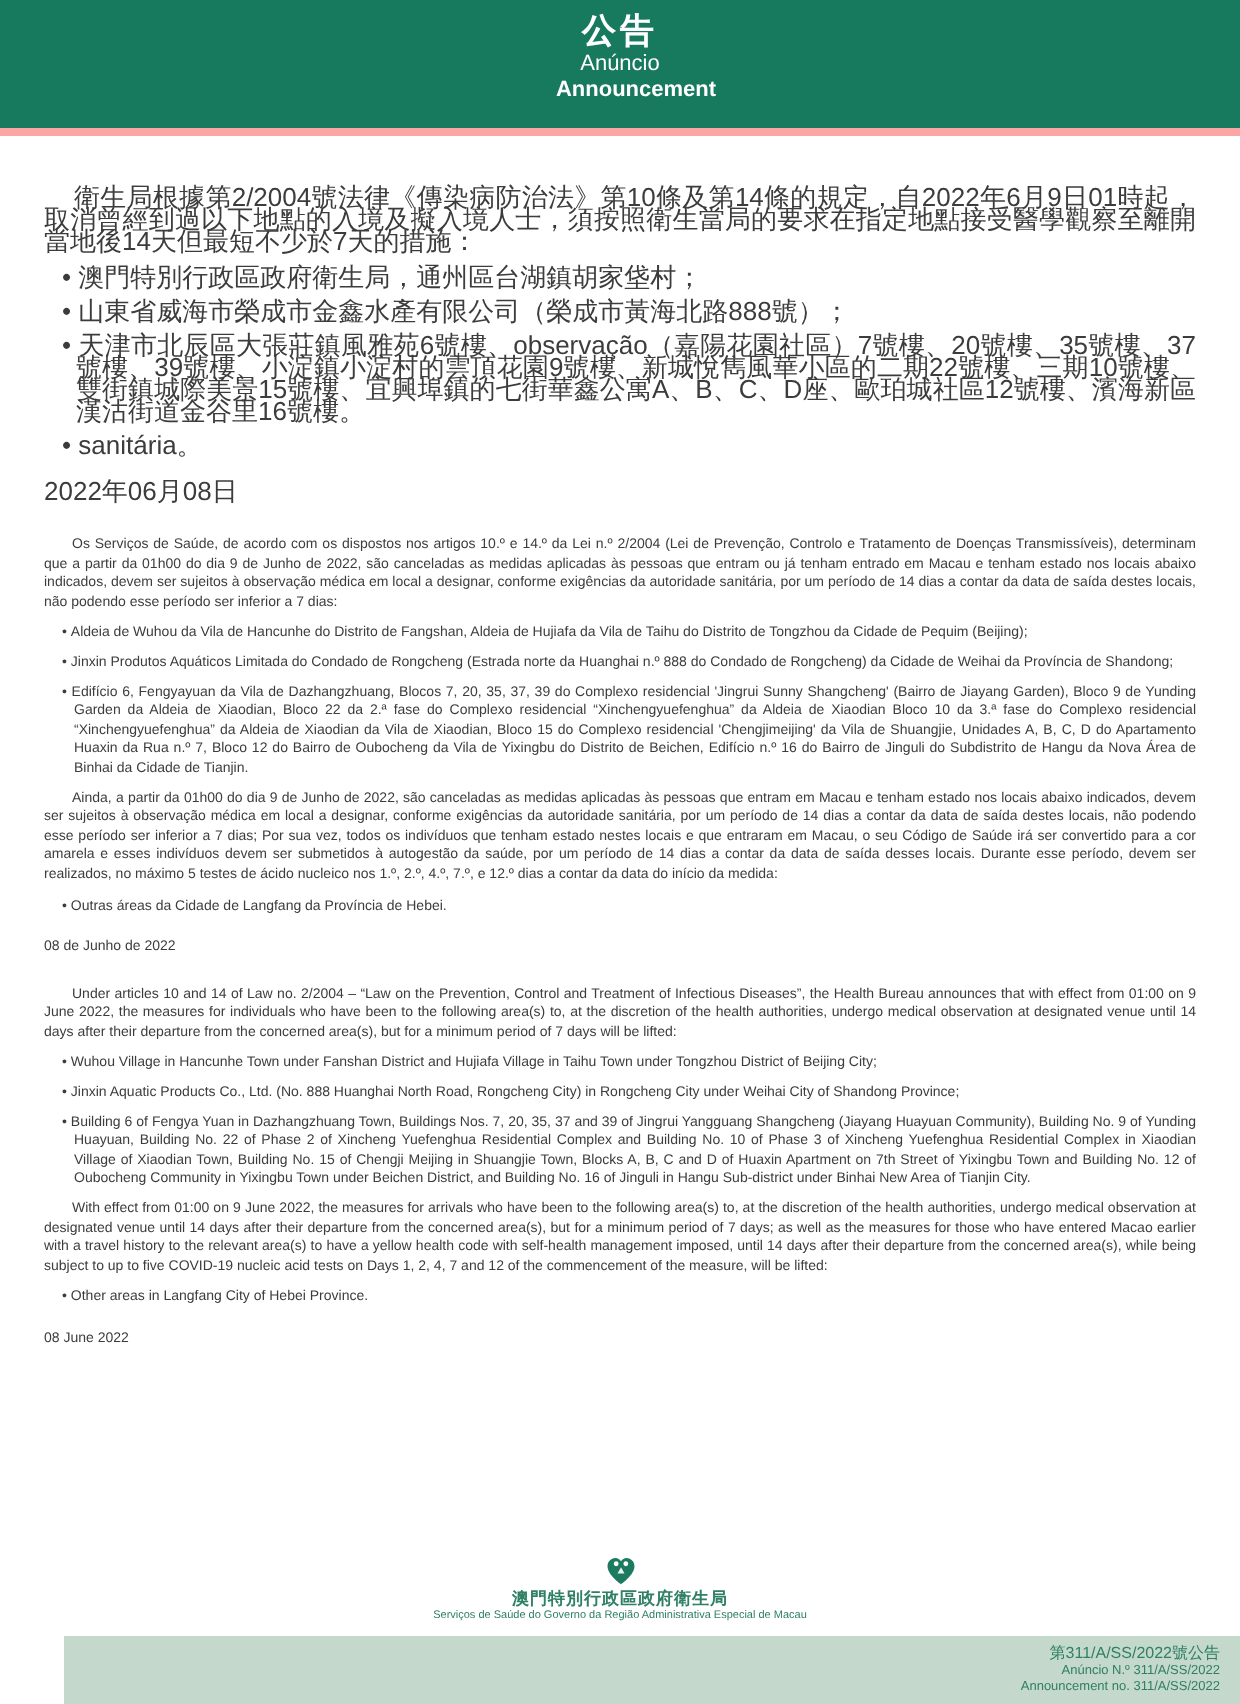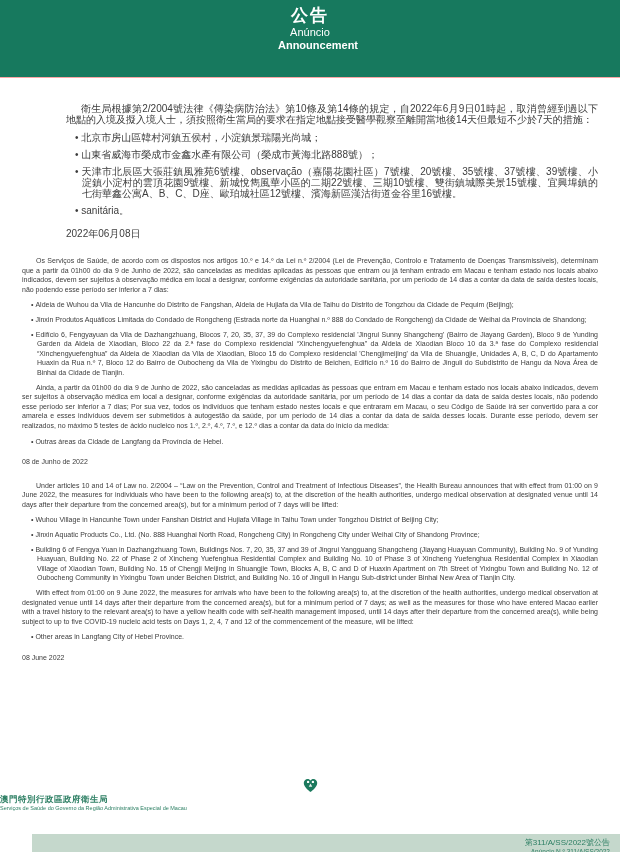--- a/index.html
+++ b/index.html
@@ -3,56 +3,56 @@
 <meta charset="utf-8">
 <style>
   * { margin:0; padding:0; box-sizing:border-box; }
   html,body { width:620px; }
   body {
     width:620px; height:852px; margin:0 auto; background:#ffffff;
     font-family:"Liberation Sans","DejaVu Sans",sans-serif;
     color:#3c3c3c; position:relative; overflow:hidden;
   }
   .banner {
-    height:78px; background:var(--header-green,#17795e);
-    border-bottom:1px solid #fca5a5;
+    height:68px; background:var(--header-green,#17795e);
+    border-bottom:4px solid #fca5a5;
     color:#ffffff; text-align:center; padding-top:6px;
   }
   .title-zh { font-size:17px; font-weight:bold; line-height:20px; letter-spacing:2px; }
   .title-pt { font-size:11px; font-weight:normal; line-height:13px; }
   .title-en { font-size:11px; font-weight:bold; line-height:13px;padding-left:16px; }
 
   .content { padding:25px 22px 0 22px; }
 
-  .sec-zh { font-size:10px; line-height:11px;margin-left:44px; }
+  .sec-zh { font-size:13px; line-height:11px; }
   .sec-zh .para { text-indent:15px; text-align:justify; margin-bottom:7px; }
   .sec-zh .bullet { margin:0 0 6px 4px; padding-left:12px; text-indent:-7px; text-align:justify; }
   .sec-zh .para2 { margin-top:3px; }
   .sec-zh .date { margin-top:12px; margin-bottom:0; }
 
   .sec-latin { font-size:7px; line-height:9.6px; }
   .sec-pt { margin-top:17px; }
   .sec-en { margin-top:14px; }
   .sec-latin .para { text-indent:14px; text-align:justify; margin-bottom:6px; }
   .sec-latin .bullet { margin:0 0 5px 4px; padding-left:11px; text-indent:-6px; text-align:justify; }
   .sec-latin .para2 { margin-top:3px; }
   .sec-latin .date { margin-top:11px; }
 
   .bullet::before { content:"\2022\00a0"; }
 
   .org-block {
-    position:absolute; left:0; right:0; bottom:40px; 
+    position:absolute; left:0; right:0; bottom:40px; text-align:center;
     color:var(--footer-text-green,#2f8065);
   }
   .org-logo { display:block; margin:0 auto 1px auto; }
   .org-zh { font-size:8.5px; font-weight:bold; line-height:10px; letter-spacing:0.5px; }
   .org-pt { font-size:5.5px; line-height:8px; }
 
   .ref-bar {
-    position:absolute; left:16px; right:0; bottom:0; height:18px;
+    position:absolute; left:16px; right:0; bottom:0; height:34px;
     background:var(--footer-bar-green,#c5d8cc);
     text-align:right; padding:4px 10px 0 0;
     color:var(--footer-text-green,#2f8065);
     margin-left:16px;
   }
   .ref-zh { font-size:8px; line-height:10px; }
   .ref-pt { font-size:6.5px; line-height:8px; }
   .ref-en { font-size:6.5px; line-height:8px; }
 </style>
 </head>
@@ -61,21 +61,21 @@
 <div class="banner">
   <div class="title-zh">公告</div>
   <div class="title-pt">Anúncio</div>
   <div class="title-en">Announcement</div>
 </div>
 
 <div class="content">
 
   <section class="sec-zh">
     <p class="para">衛生局根據第2/2004號法律《傳染病防治法》第10條及第14條的規定，自2022年6月9日01時起，取消曾經到過以下地點的入境及擬入境人士，須按照衛生當局的要求在指定地點接受醫學觀察至離開當地後14天但最短不少於7天的措施：</p>
-    <div class="bullet">北京市房山區韓村河鎮五侯村，小淀鎮景瑞陽光尚城；</div>
+    <div class="bullet">澳門特別行政區政府衛生局，通州區台湖鎮胡家垡村；</div>
     <div class="bullet">山東省威海市榮成市金鑫水產有限公司（榮成市黃海北路888號）；</div>
     <div class="bullet">天津市北辰區大張莊鎮風雅苑6號樓、observação（嘉陽花園社區）7號樓、20號樓、35號樓、37號樓、39號樓、小淀鎮小淀村的雲頂花園9號樓、新城悅雋風華小區的二期22號樓、三期10號樓、雙街鎮城際美景15號樓、宜興埠鎮的七街華鑫公寓A、B、C、D座、歐珀城社區12號樓、濱海新區漢沽街道金谷里16號樓。</div>
     <div class="bullet">sanitária。</div>
     <p class="date">2022年06月08日</p>
   </section>
 
   <section class="sec-latin sec-pt">
     <p class="para">Os Serviços de Saúde, de acordo com os dispostos nos artigos 10.º e 14.º da Lei n.º 2/2004 (Lei de Prevenção, Controlo e Tratamento de Doenças Transmissíveis), determinam que a partir da 01h00 do dia 9 de Junho de 2022, são canceladas as medidas aplicadas às pessoas que entram ou já tenham entrado em Macau e tenham estado nos locais abaixo indicados, devem ser sujeitos à observação médica em local a designar, conforme exigências da autoridade sanitária, por um período de 14 dias a contar da data de saída destes locais, não podendo esse período ser inferior a 7 dias:</p>
     <div class="bullet">Aldeia de Wuhou da Vila de Hancunhe do Distrito de Fangshan, Aldeia de Hujiafa da Vila de Taihu do Distrito de Tongzhou da Cidade de Pequim (Beijing);</div>
     <div class="bullet">Jinxin Produtos Aquáticos Limitada do Condado de Rongcheng (Estrada norte da Huanghai n.º 888 do Condado de Rongcheng) da Cidade de Weihai da Província de Shandong;</div>

